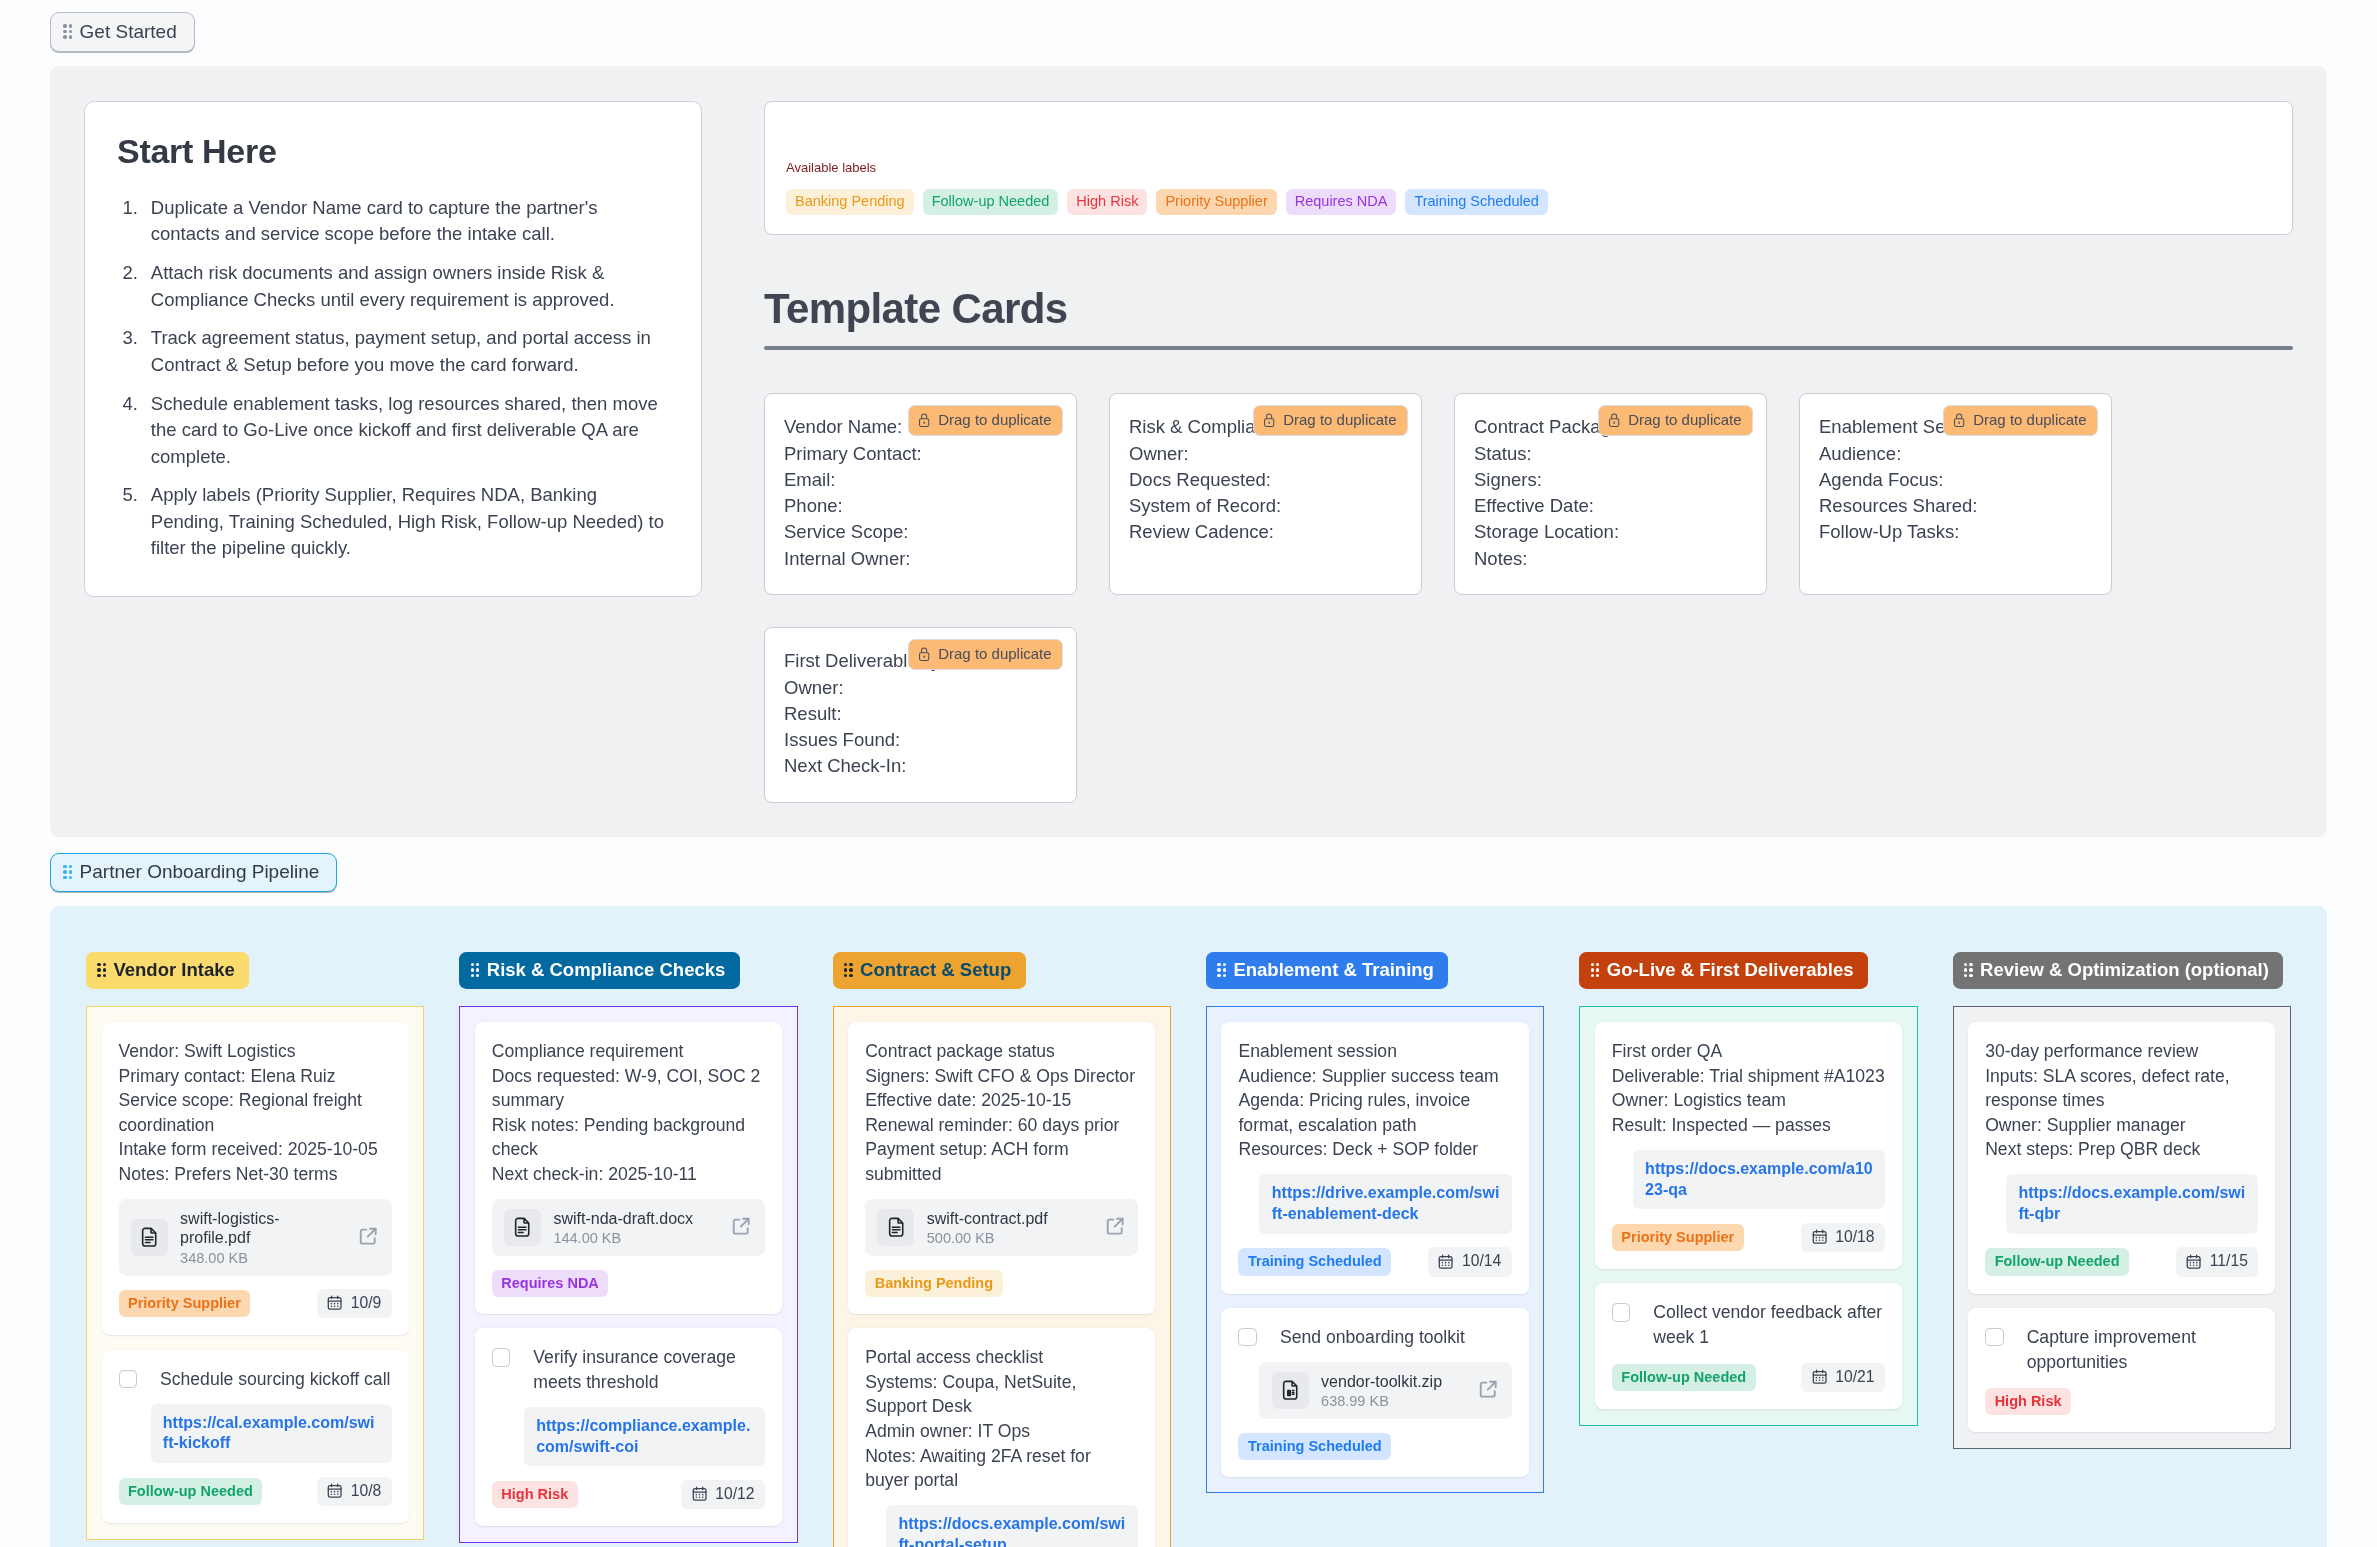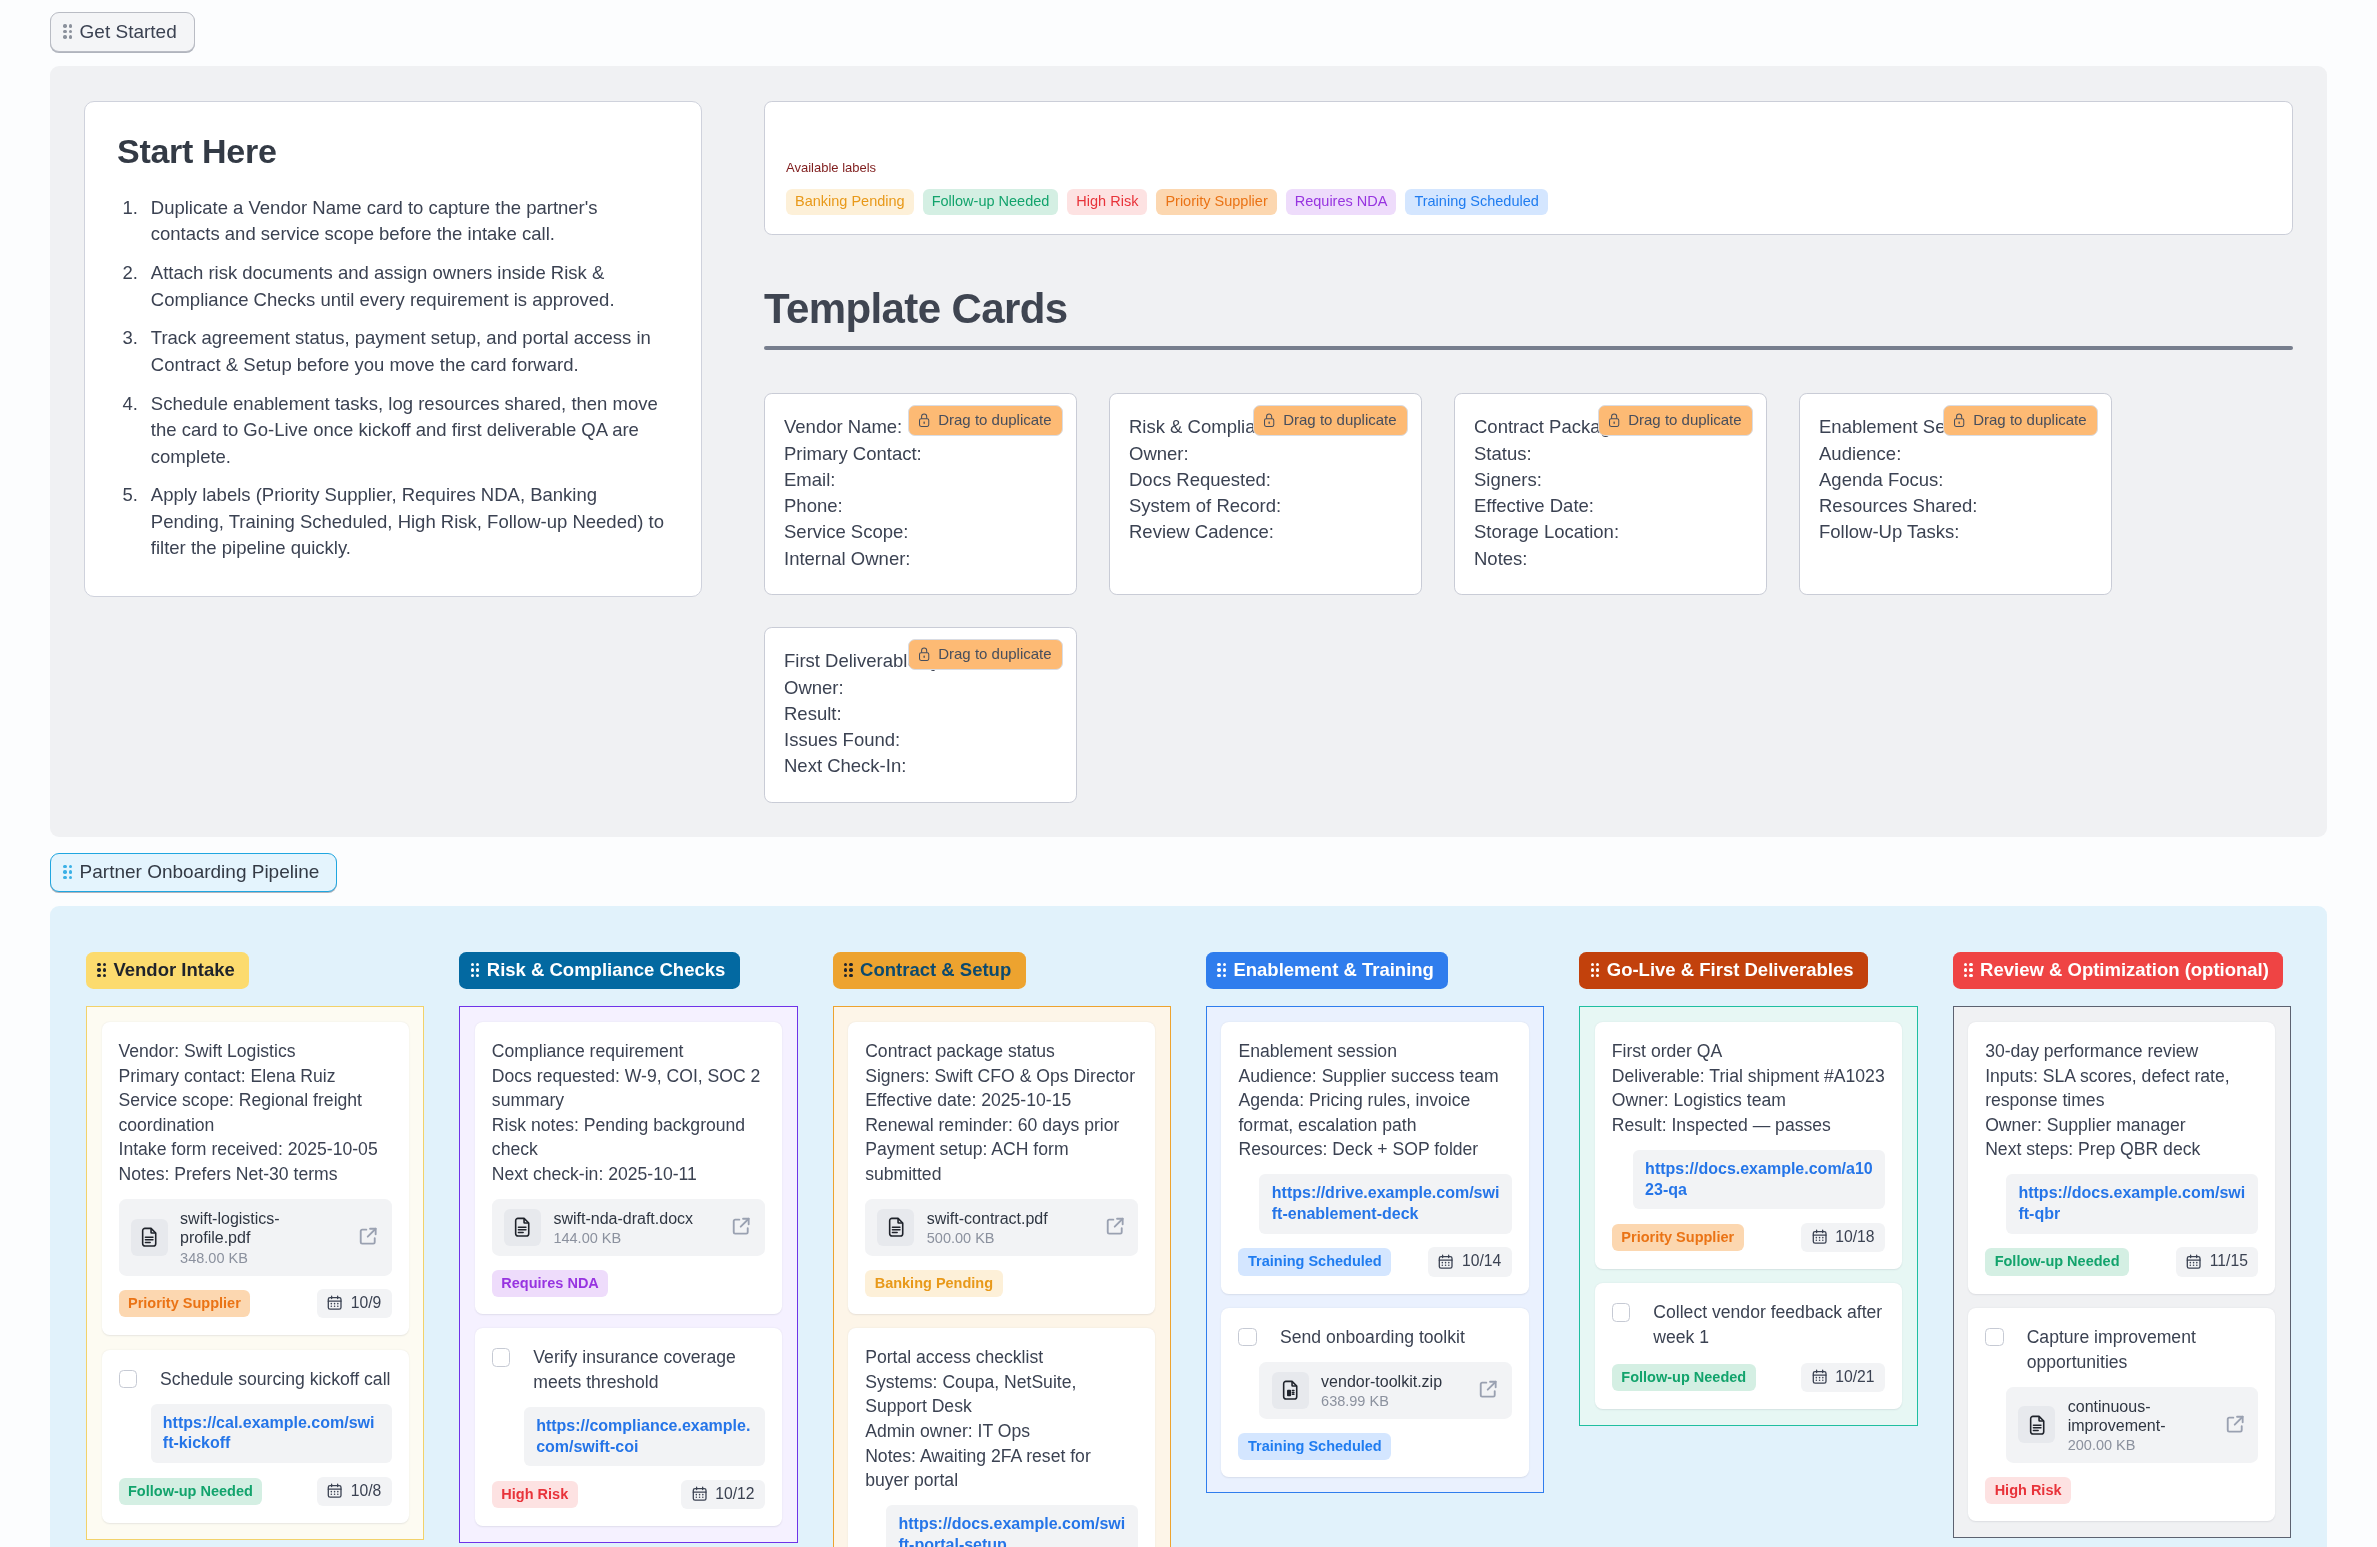--- a/index.html
+++ b/index.html
@@ -672,21 +672,21 @@
 <rect x="3.2" y="5" width="17.6" height="16" rx="2.4"></rect>
                 <path d="M3.2 10h17.6"></path>
                 <path d="M7.8 3v3.4M16.2 3v3.4"></path>
 <path d="M7.4 13.4h.01M11.9 13.4h.01M16.4 13.4h.01M7.4 17h.01M11.9 17h.01M16.4 17h.01" stroke-width="2.2"></path>
               </svg>
               <span>10/21</span>
             </span>
           </div>
         </div>
       </div></div>
-    <div class="col"><div class="col-head" style="background: #ef4444; color: rgb(255, 255, 255);">
+    <div class="col"><div class="col-head" style="background: #737373; color: rgb(255, 255, 255);">
         <span class="grip white">
           <i></i>
           <i></i>
           <i></i>
           <i></i>
           <i></i>
           <i></i>
         </span>
         <span>Review &amp; Optimization (optional)</span>
       </div><div class="col-body" style="background: rgb(240, 241, 243); border-color: rgb(92, 98, 112);">
@@ -709,37 +709,19 @@
               </svg>
               <span>11/15</span>
             </span>
           </div>
         </div>
         <div class="card">
           <div class="todo-row">
             <span class="cbox"></span>
             <span class="card-text">Capture improvement opportunities</span>
           </div>
-          <div class="attach" style="margin-left:21px">
-            <span class="attach-ico">
-              <svg viewBox="0 0 24 24" width="22.4" height="22.4" fill="none" stroke="#1f232b" stroke-width="1.7" stroke-linejoin="round">
-<path d="M14 2.5H7.5A2.5 2.5 0 0 0 5 5v14a2.5 2.5 0 0 0 2.5 2.5h9A2.5 2.5 0 0 0 19 19V7.5z"></path>
-                <path d="M14 2.5V7a.5.5 0 0 0 .5.5H19"></path>
-<path d="M8 12h8M8 14.8h8M8 17.6h5" stroke-linecap="round"></path>
-              </svg>
-            </span>
-            <span class="attach-meta">
-              <span class="attach-name" style="display:block">continuous-improvement-</span>
-              <span class="attach-size" style="display:block">200.00 KB</span>
-            </span>
-            <span><svg class="ext-ico" viewBox="0 0 24 24" fill="none" stroke="#9aa1b1" stroke-width="2" stroke-linecap="round" stroke-linejoin="round">
-<path d="M14 4h6v6"></path>
-                <path d="M20 4l-8.5 8.5"></path>
-                <path d="M19 14v4.5A1.5 1.5 0 0 1 17.5 20h-12A1.5 1.5 0 0 1 4 18.5v-12A1.5 1.5 0 0 1 5.5 5H10"></path>
-              </svg></span>
-          </div>
           <div class="card-foot">
             <span class="chip" style="background:#fde2e2;color:#e8333a">High Risk</span>
           </div>
         </div>
       </div></div>
   </div>
 
 
 </body></html>

